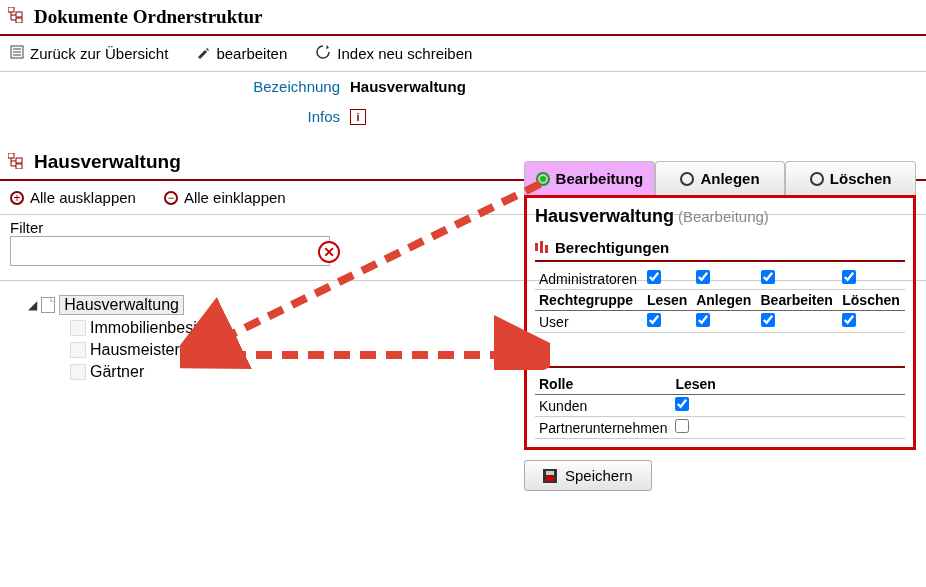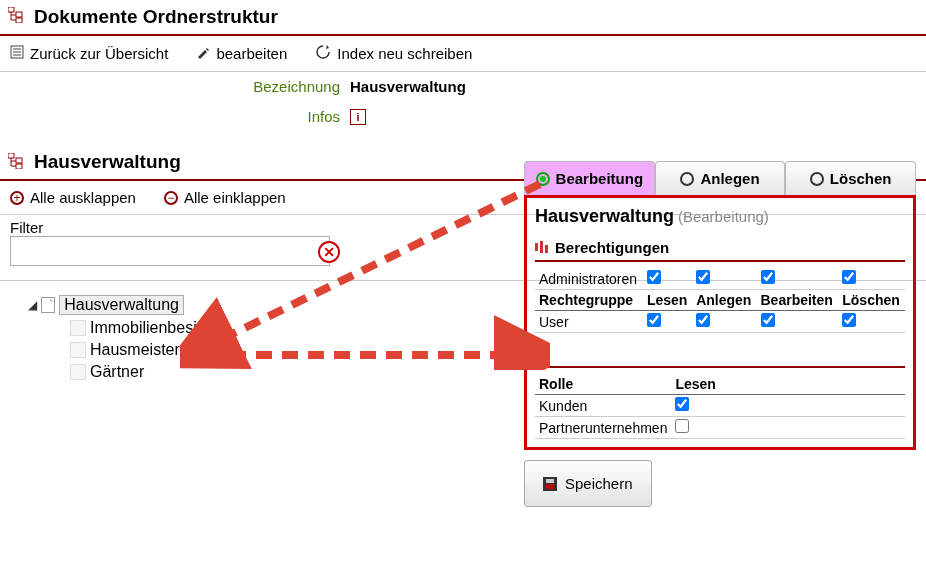--- a/index.html
+++ b/index.html
@@ -1,23 +1,23 @@
 <!DOCTYPE html>
 <html><head>
 <meta charset="utf-8">
 <style>
 * { box-sizing: border-box; margin: 0; padding: 0; }
 body { font-family: Arial, Helvetica, sans-serif; font-size: 14px; color: #000; background: #fff; width: 926px; }
-.page-header { display: flex; align-items: center; gap: 10px; padding: 6px 8px; border-bottom: 2px solid #8b0000; }
+.page-header { display: flex; align-items: center; gap: 10px; padding: 6px 8px; border-bottom: 2px solid #8b0000; font-family: Liberation Serif, serif; }
 .page-header .icon { color: #8b0000; font-size: 16px; }
 .page-header h1 { font-size: 19px; font-weight: bold; }
 .toolbar { display: flex; gap: 28px; padding: 8px 10px; border-bottom: 1px solid #ccc; }
 .toolbar .tb-item { display: inline-flex; align-items: center; gap: 6px; cursor: pointer; font-size: 15px; }
 .form-row { display: flex; align-items: center; padding: 6px 0; }
-.form-lbl { width: 350px; text-align: right; padding-right: 10px; color: #4d7c0f; font-size: 15px; }
+.form-lbl { width: 350px; text-align: right; padding-right: 10px; color: #0369a1; font-size: 15px; }
 .form-val { font-weight: bold; font-size: 15px; }
 .form-val .ibox { display: inline-flex; align-items: center; justify-content: center; width: 16px; height: 16px; border: 1px solid #8b0000; color: #8b0000; font-weight: bold; font-size: 11px; }
 .subheader { display: flex; align-items: center; gap: 10px; padding: 8px 8px 6px; margin-top: 12px; border-bottom: 2px solid #8b0000; }
 .subheader .icon { color: #8b0000; }
 .subheader h2 { font-size: 19px; font-weight: bold; }
 .expand-bar { display: flex; gap: 28px; padding: 8px 10px; border-bottom: 1px solid #ccc; font-size: 15px; }
 .expand-item { display: inline-flex; align-items: center; gap: 6px; cursor: pointer; }
 .circ { display:inline-flex; width:14px; height:14px; border:2px solid #8b0000; border-radius:50%; align-items:center; justify-content:center; font-size:12px; color:#8b0000; line-height:1;}
 .filter-zone { padding: 4px 10px 14px; position: relative; border-bottom: 1px solid #ccc; }
 .filter-zone label { font-size: 15px; }
@@ -39,21 +39,21 @@
 .tab.active .oc { border-color:#0a0; }
 .tab.active .oc:after { content:""; width:6px; height:6px; background:#0c0; border-radius:50%; }
 .perm-box { border:3px solid #c00; padding:8px; }
 .perm-box h3 { font-size:18px; font-weight:bold; display:inline; }
 .perm-box .hsub { color:#888; font-size:15px; }
 .perm-box .sect { border-bottom:2px solid #8b0000; padding:6px 0 4px; margin-top:6px; font-weight:bold; display:flex; align-items:center; gap:6px; font-size:15px;}
 .perm-box table { width:100%; border-collapse:collapse; margin-top:6px; font-size:14px; }
 .perm-box th { text-align:left; border-bottom:1px solid #666; padding:2px 4px; font-weight:bold; }
 .perm-box td { border-bottom:1px solid #ccc; padding:2px 4px; }
 .perm-box input[type=checkbox]{ width:14px; height:14px; }
-.save-btn { margin-top:10px; padding:14px 18px; background:linear-gradient(#fdfdfd,#e4e4e4); border:1px solid #aaa; border-radius:3px; display:inline-flex; align-items:center; gap:8px; font-size:15px; cursor:pointer; }
+.save-btn { margin-top:10px; padding:6px 18px; background:linear-gradient(#fdfdfd,#e4e4e4); border:1px solid #aaa; border-radius:3px; display:inline-flex; align-items:center; gap:8px; font-size:15px; cursor:pointer; }
 .save-ico { width:14px; height:14px; background:#333; position:relative; }
 .save-ico:before { content:""; position:absolute; top:2px; left:3px; width:8px; height:4px; background:#ccc; }
 .save-ico:after { content:""; position:absolute; top:7px; left:3px; width:8px; height:5px; background:#c00; }
 .arrow-overlay { position:absolute; pointer-events:none; z-index:5; }
 </style>
 </head>
 <body>
 
 <div class="page-header">
   <span class="icon">

